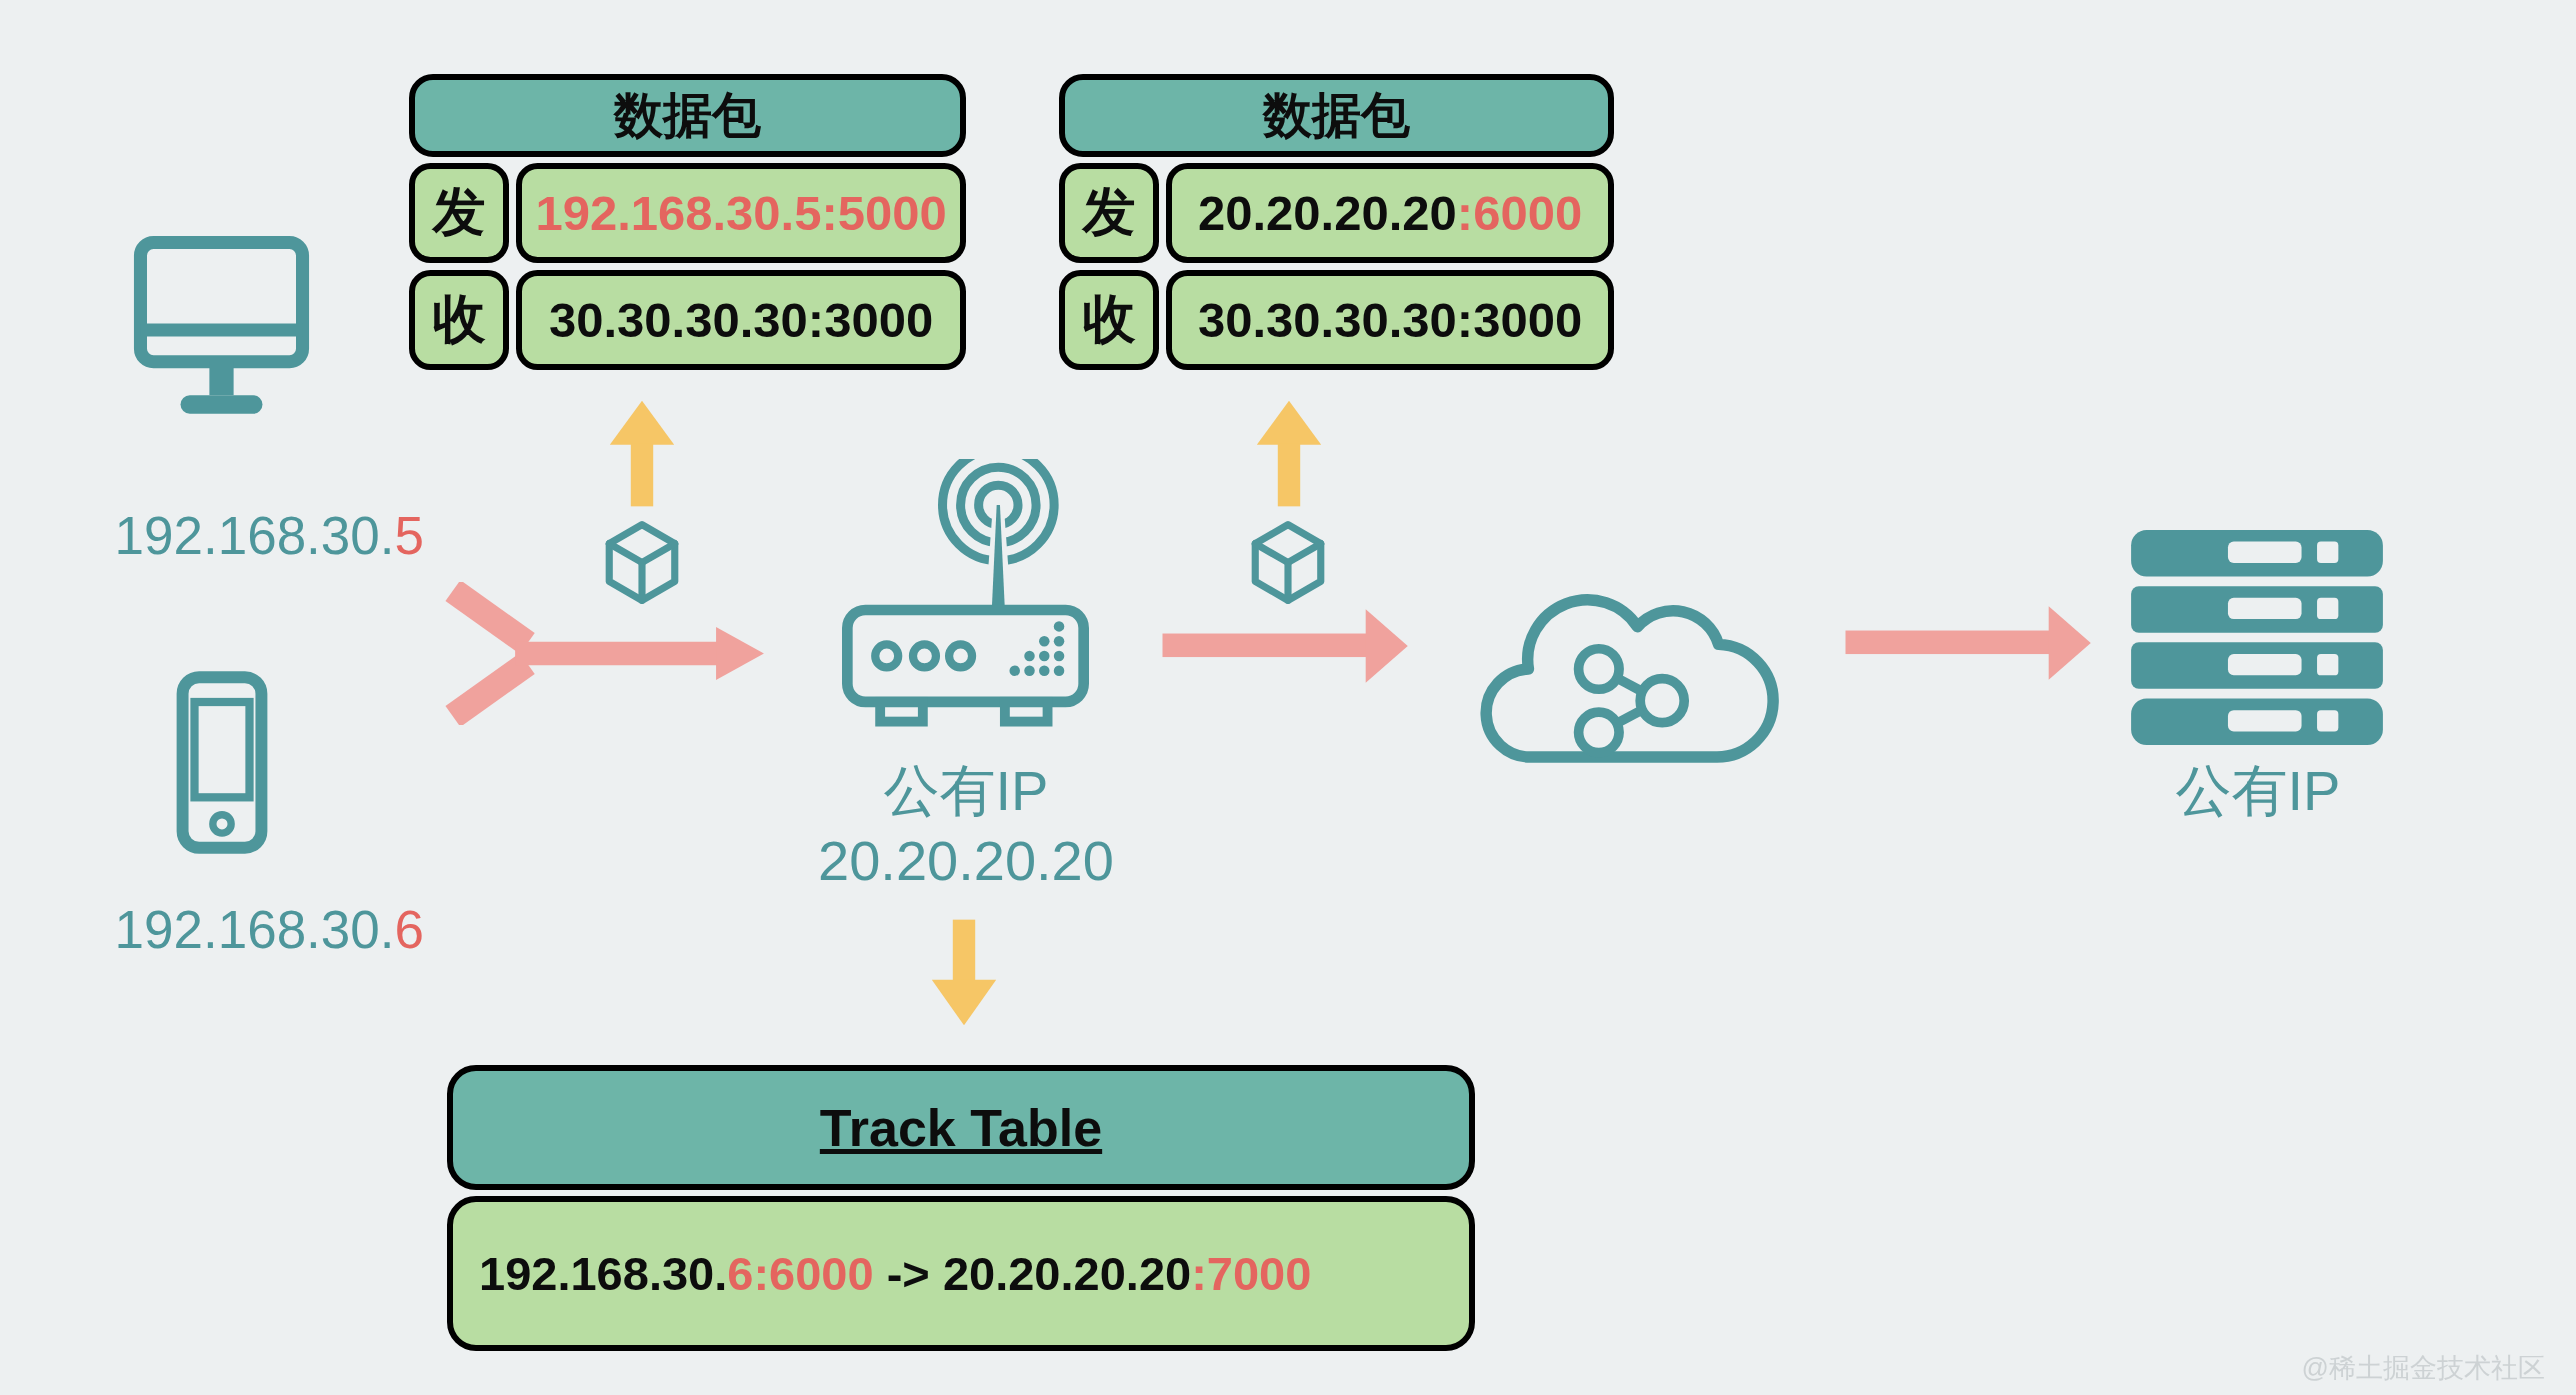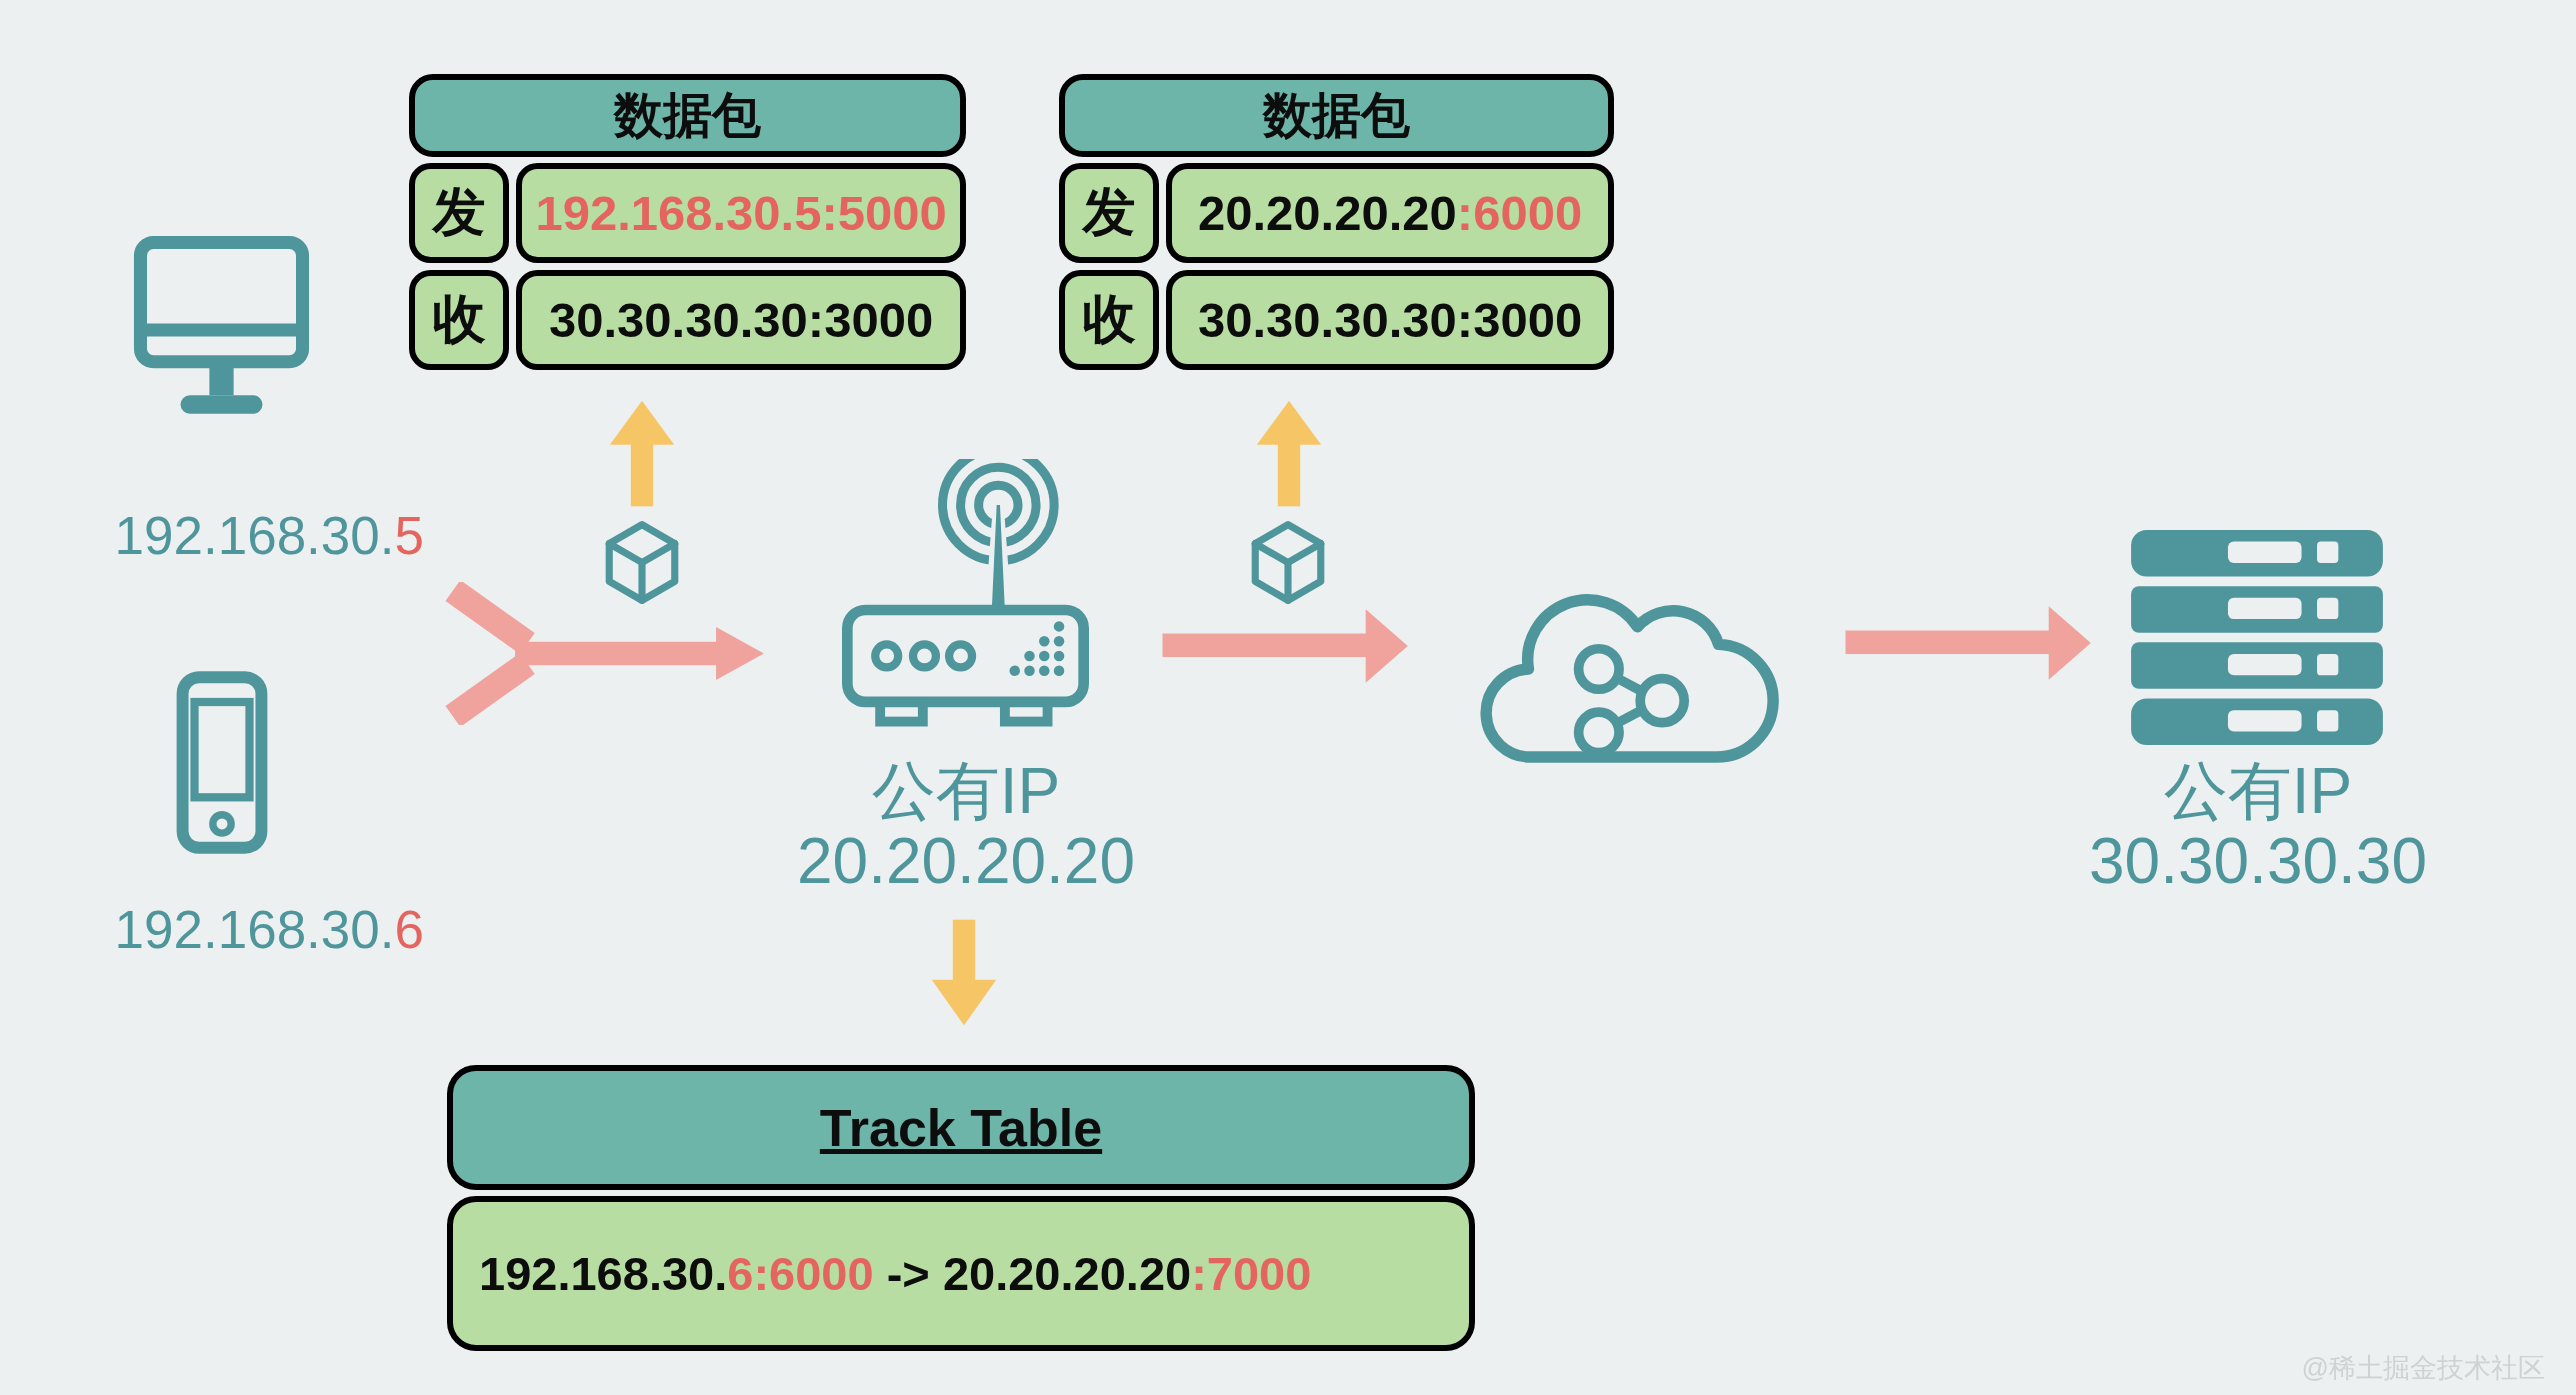--- a/index.html
+++ b/index.html
@@ -27,21 +27,21 @@
     box-sizing:border-box;white-space:nowrap;}
 
   .seg-black{color:var(--black-ink);}
   .seg-red{color:var(--red-ink);}
   .seg-teal{color:var(--teal-ink);}
 
   
   .ip-label{width:372px;text-align:right;font-size:53px;font-weight:400;color:var(--teal-ink);white-space:nowrap;}
 
   
-  .node-label{width:358px;text-align:center;font-size:64px;font-weight:400;
+  .node-label{width:358px;text-align:center;font-size:56px;font-weight:400;
     color:var(--teal-ink);line-height:70px;white-space:nowrap;}
 
   
   .ttable{display:flex;flex-direction:column;}
   .tt-header{height:125px;border:6.4px solid var(--outline);border-radius:29px;background:var(--teal-fill);
     display:flex;align-items:center;justify-content:center;font-size:52px;font-weight:700;
     color:var(--black-ink);box-sizing:border-box;text-decoration:underline;}
   .tt-body{margin-top:5.7px;height:155px;border:6.4px solid var(--outline);border-radius:29px;
     background:var(--green-fill);box-sizing:border-box;display:flex;flex-direction:column;
     justify-content:center;padding-left:26px;}
@@ -218,21 +218,20 @@
       <rect x="50" y="35" width="38" height="11" rx="3"></rect>
         <rect x="96" y="35" width="11" height="11" rx="2"></rect>
       <rect x="50" y="64" width="38" height="11" rx="3"></rect>
         <rect x="96" y="64" width="11" height="11" rx="2"></rect>
       <rect x="50" y="93" width="38" height="11" rx="3"></rect>
         <rect x="96" y="93" width="11" height="11" rx="2"></rect>
     </g>
   </svg>
   <div class="node-label abs" style="left:2079px;top:756px;">
     <div>公有IP</div>
-    <div>30.30.30.30</div>
   </div>
 
   <svg class="abs" style="left:929px;top:918px;" width="70" height="109" viewBox="0 0 100 155">
     <rect class="yellow-fill" x="34" y="2" width="32" height="88"></rect>
     <polygon class="yellow-fill" points="4,88 96,88 50,153"></polygon>
   </svg>
 
   <div class="ttable abs" style="left:447px;top:1065px;width:1028px;">
     <div class="tt-header">Track Table</div>
     <div class="tt-body">

